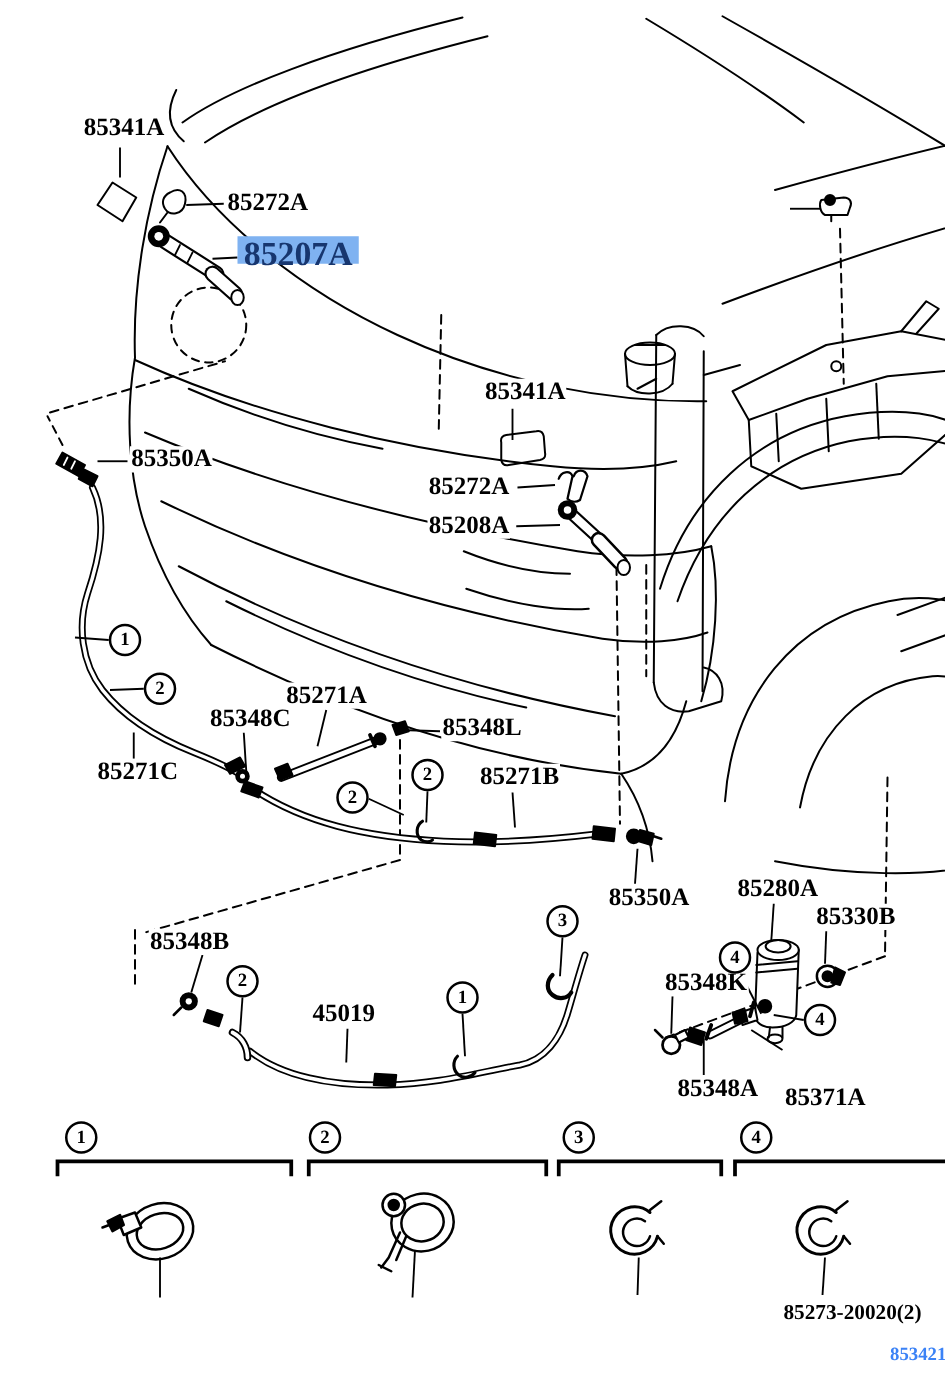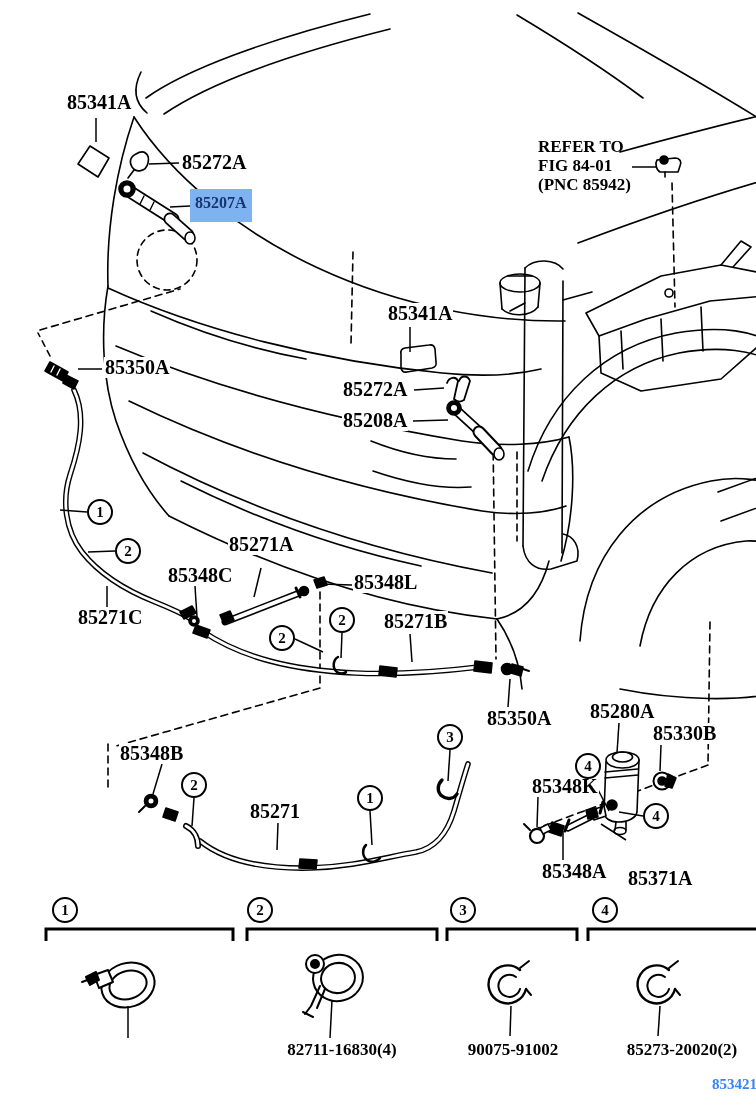--- a/index.html
+++ b/index.html
@@ -1,22 +1,22 @@
 <!DOCTYPE html>
 <html><head>
 <meta charset="utf-8">
 <style>
   html,body{margin:0;padding:0;background:#fff;}
   .stage{position:relative;width:756px;height:1108px;background:#fff;overflow:hidden;
          font-family:Liberation Serif, serif;margin-left:20px;}
   svg.art{position:absolute;left:0;top:0;}
   .lbl{position:absolute;font-weight:bold;font-size:20px;line-height:21px;color:#000;
        white-space:nowrap;background:#fff;padding:0 1px;}
-  .hl{position:absolute;background:#7fb2f1;color:#17366f;font-weight:bold;font-size:16px;
-      line-height:28px;height:33px;padding:0 5px;white-space:nowrap;}
+  .hl{position:absolute;background:#7fb2f1;color:#17366f;font-weight:bold;font-size:27px;
+      line-height:28px;height:22px;padding:0 5px;white-space:nowrap;}
   .callout{position:absolute;width:22px;height:22px;border:2px solid #000;border-radius:50%;
            background:#fff;display:flex;align-items:center;justify-content:center;
            font-size:15px;font-weight:bold;color:#000;z-index:3;}
   .refer{position:absolute;font-weight:bold;font-size:17px;line-height:19px;color:#000;white-space:pre;}
   .legend-code{position:absolute;width:220px;text-align:center;font-weight:bold;font-size:17px;color:#000;}
   .footer-code{position:absolute;font-weight:bold;font-size:15px;color:#3b82f6;}
 </style>
 </head>
 <body>
 
@@ -277,52 +277,49 @@
       <path d="M645,977 A11,11 0 1 0 649,989"></path>
       <path d="M649,968 L658,961"></path>
       <path d="M655,989 L660,995"></path>
     </g>
   </g>
 </svg>
 
   <div class="lbl" style="left:46px;top:92px">85341A</div>
   <div class="lbl" style="left:161px;top:152px">85272A</div>
   <div class="hl" style="left:170px;top:189px">85207A</div>
-  <div class="refer" style="left:518px;top:137px"><span>REFER TO</span><br><span>FIG 84-01</span><br><span>(PNC 85942)</span></div>
   <div class="lbl" style="left:367px;top:303px">85341A</div>
   <div class="lbl" style="left:84px;top:357px">85350A</div>
   <div class="lbl" style="left:322px;top:379px">85272A</div>
   <div class="lbl" style="left:322px;top:410px">85208A</div>
-  <div class="lbl" style="left:208px;top:534px">85271A</div>
+  <div class="lbl" style="left:208px;top:546px">85271A</div>
   <div class="lbl" style="left:147px;top:565px">85348C</div>
   <div class="lbl" style="left:333px;top:572px">85348L</div>
   <div class="lbl" style="left:57px;top:607px">85271C</div>
   <div class="lbl" style="left:363px;top:611px">85271B</div>
   <div class="lbl" style="left:466px;top:708px">85350A</div>
   <div class="lbl" style="left:569px;top:701px">85280A</div>
   <div class="lbl" style="left:632px;top:723px">85330B</div>
   <div class="lbl" style="left:99px;top:743px">85348B</div>
   <div class="lbl" style="left:511px;top:776px">85348K</div>
-  <div class="lbl" style="left:229px;top:801px">85271</div>
+  <div class="lbl" style="left:229px;top:801px">45019</div>
   <div class="lbl" style="left:607px;top:868px">85371A</div>
   <div class="lbl" style="left:521px;top:861px">85348A</div>
 
   <div class="callout" style="left:67px;top:499px">1</div>
   <div class="callout" style="left:95px;top:538px">2</div>
   <div class="callout" style="left:249px;top:625px">2</div>
   <div class="callout" style="left:309px;top:607px">2</div>
   <div class="callout" style="left:161px;top:772px">2</div>
   <div class="callout" style="left:337px;top:785px">1</div>
   <div class="callout" style="left:417px;top:724px">3</div>
   <div class="callout" style="left:555px;top:753px">4</div>
   <div class="callout" style="left:623px;top:803px">4</div>
 
   <div class="callout" style="left:32px;top:897px">1</div>
   <div class="callout" style="left:227px;top:897px">2</div>
   <div class="callout" style="left:430px;top:897px">3</div>
   <div class="callout" style="left:572px;top:897px">4</div>
 
-  <div class="legend-code" style="left:212px;top:1040px">82711-16830(4)</div>
-  <div class="legend-code" style="left:383px;top:1040px">90075-91002</div>
   <div class="legend-code" style="left:552px;top:1040px">85273-20020(2)</div>
 
   <div class="footer-code" style="left:692px;top:1076px">853421C</div>
 </div>
 
 </body></html>

